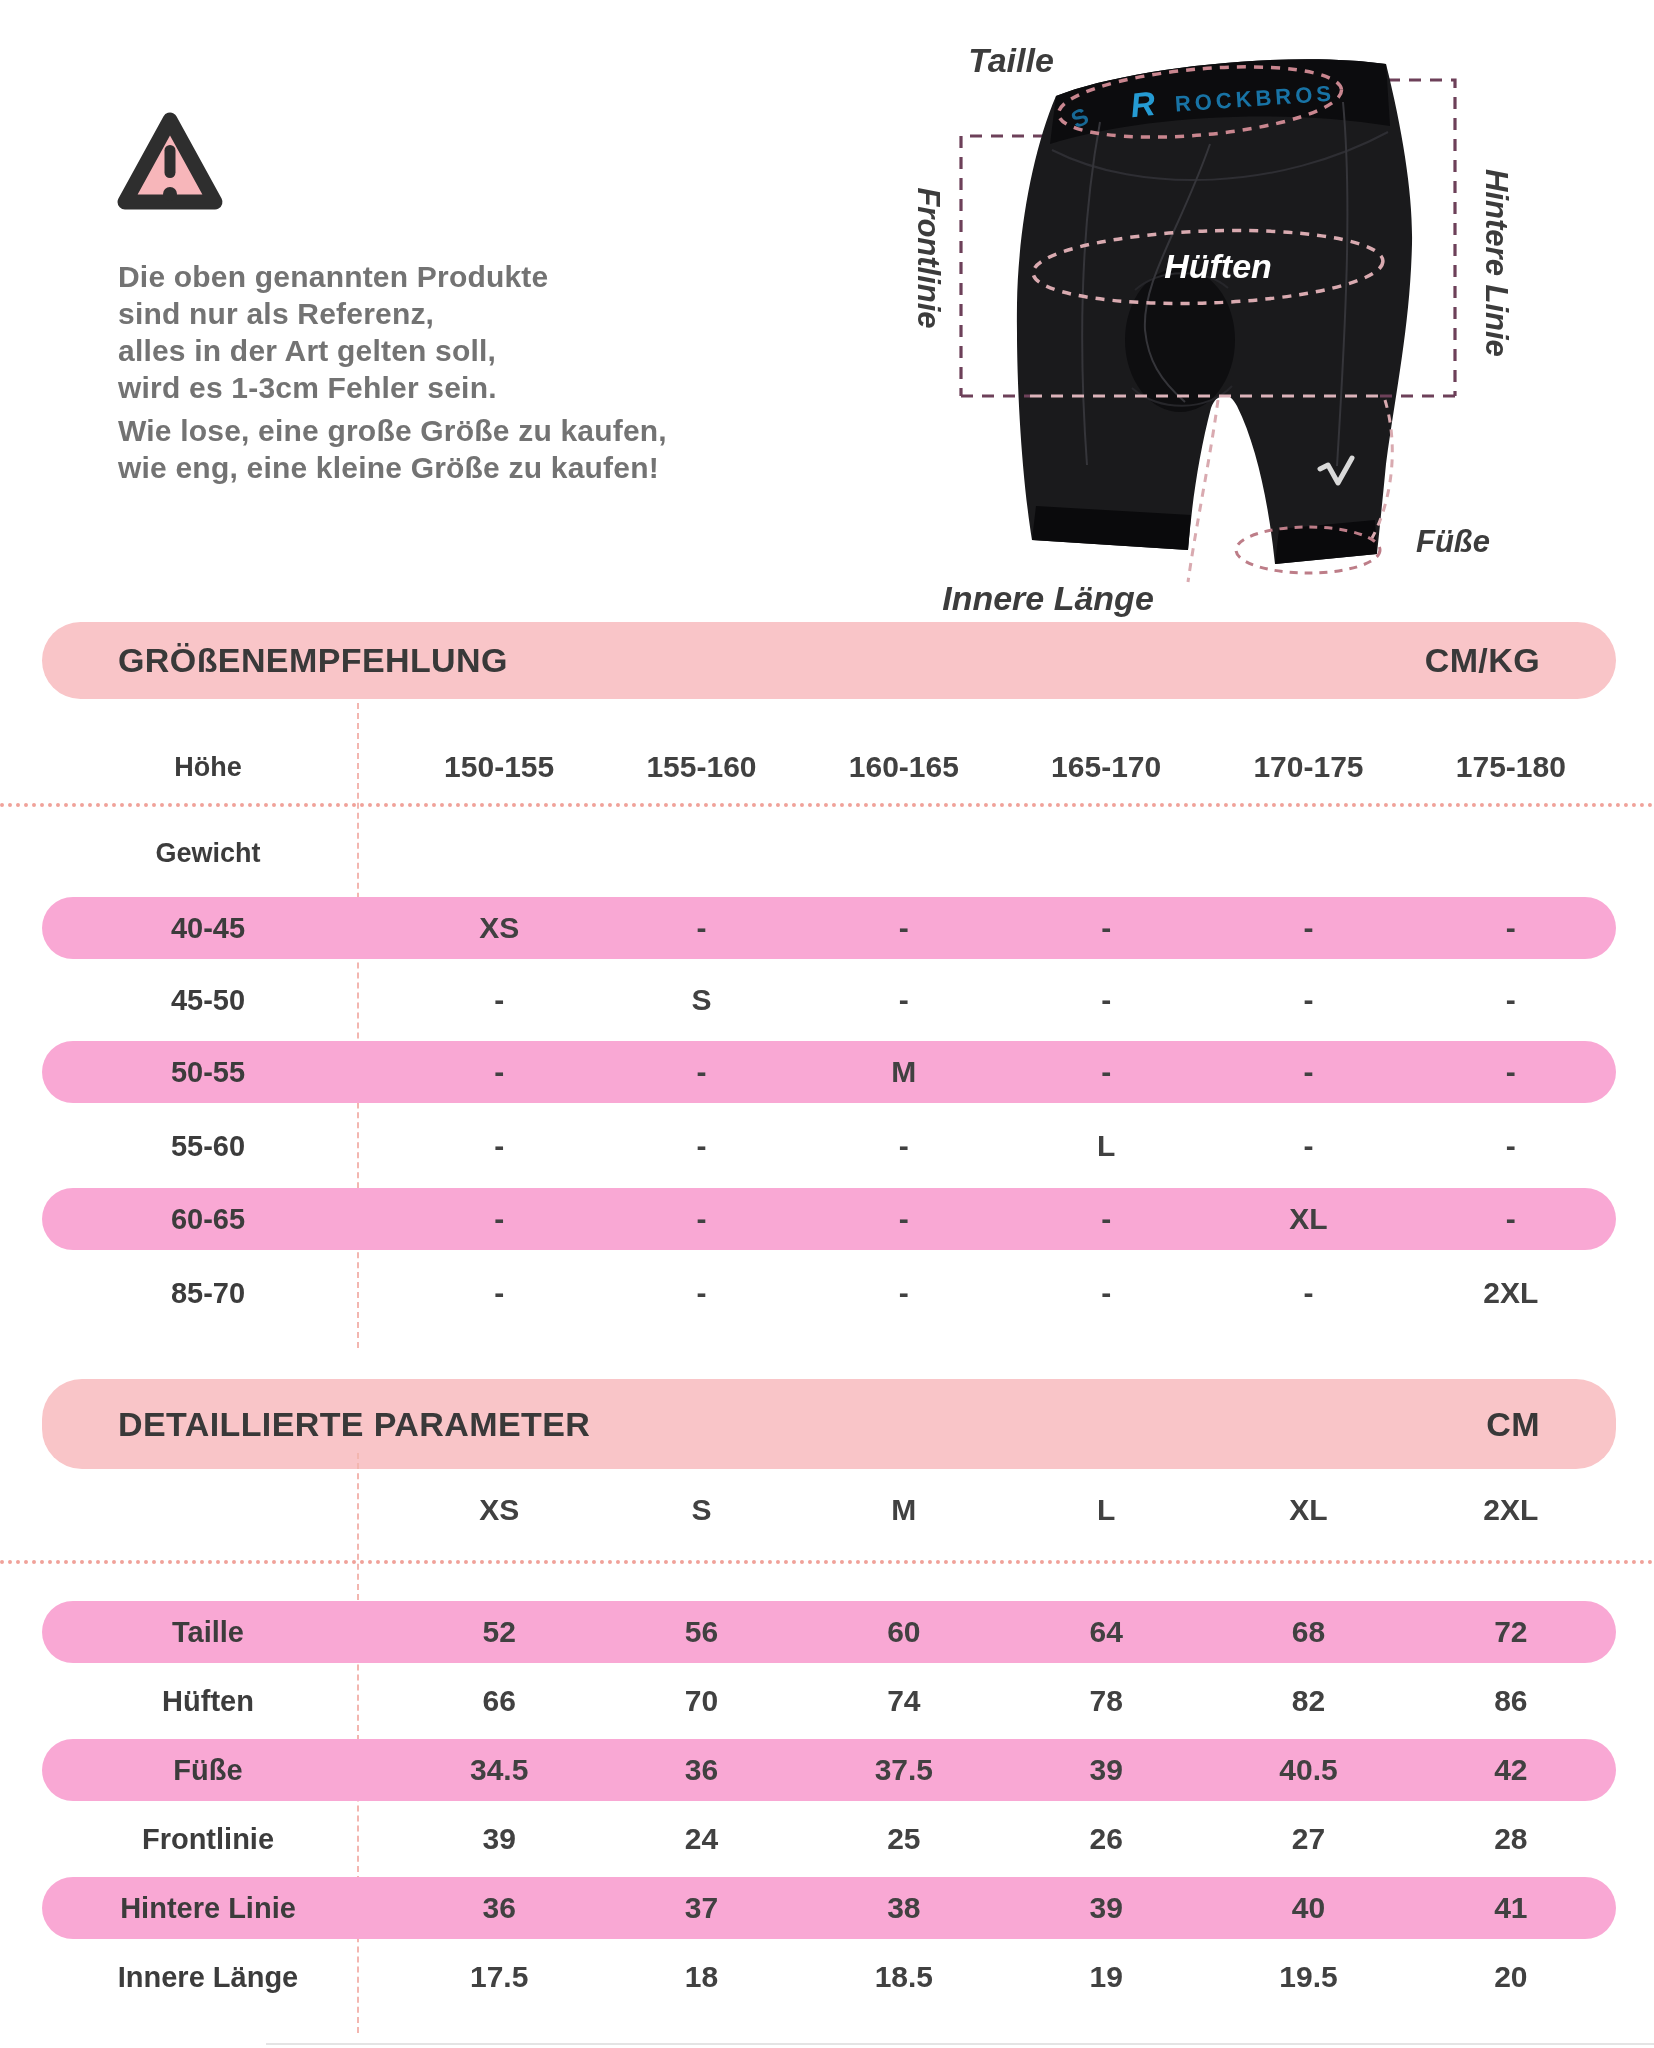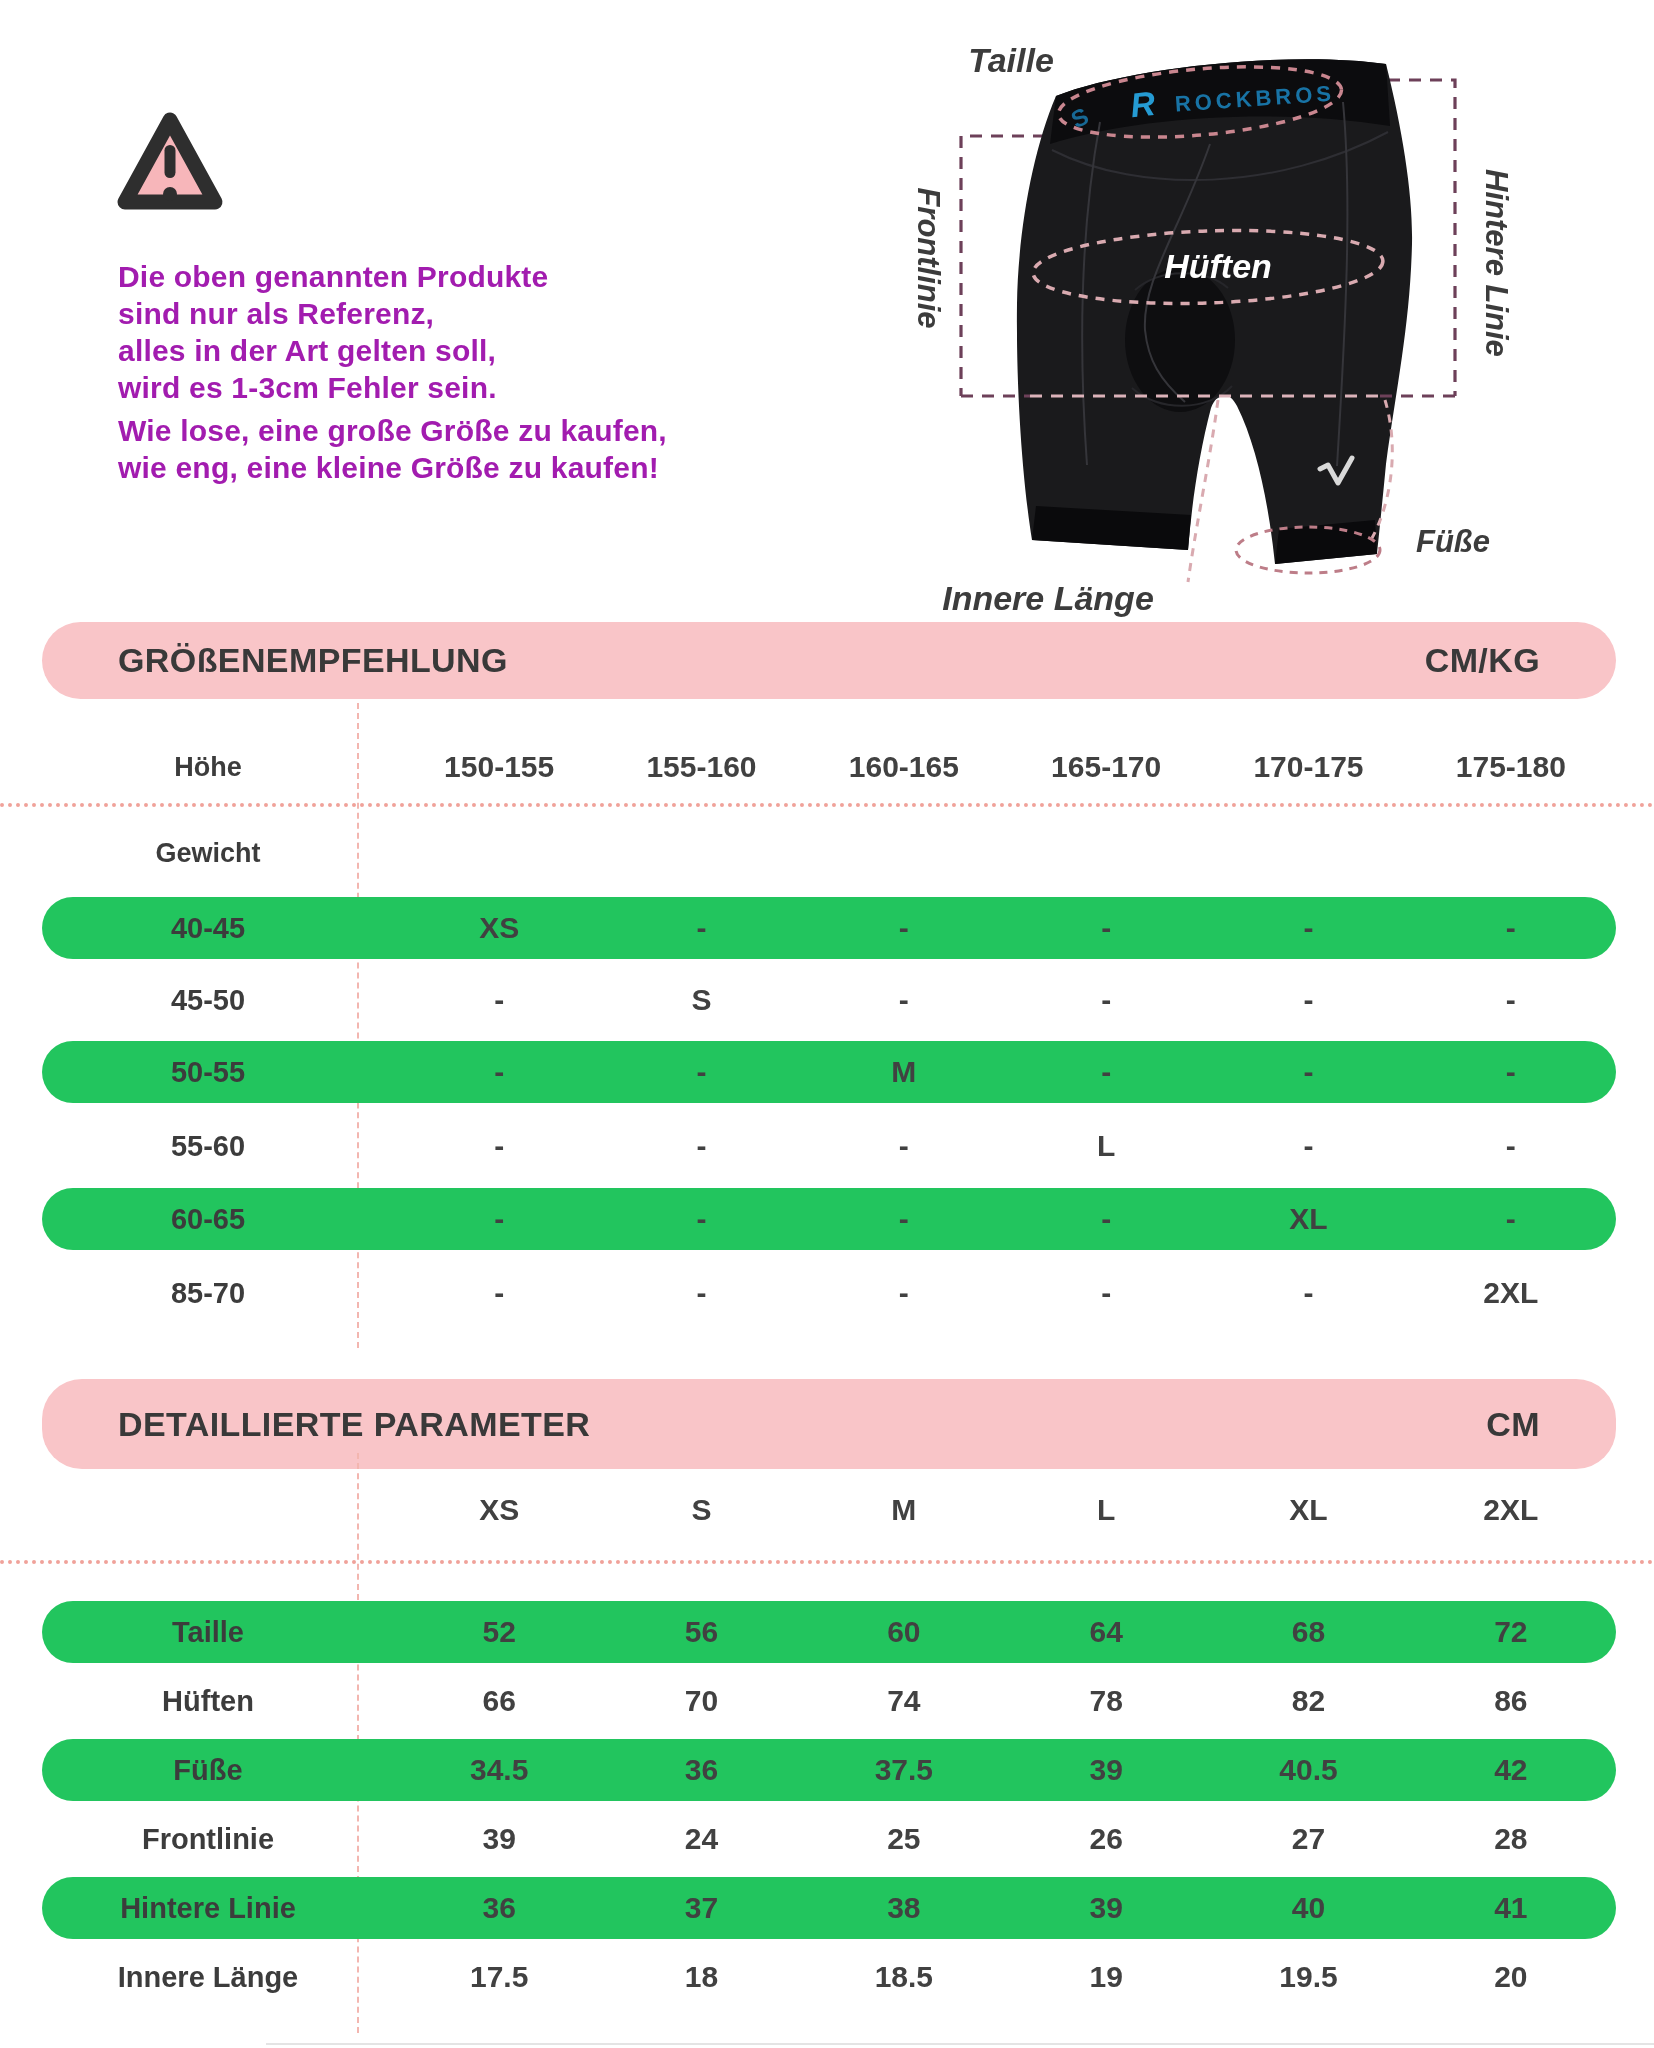--- a/index.html
+++ b/index.html
@@ -1,38 +1,38 @@
 <!DOCTYPE html>
 <html><head>
 <meta charset="utf-8">
 <style>
   html,body{margin:0;padding:0;background:#ffffff;}
   .page{position:relative;width:1654px;height:2048px;background:#ffffff;overflow:hidden;
         font-family:"Liberation Sans",sans-serif;color:#3b3b3b;}
 
   
   .para{position:absolute;white-space:pre-line;font-size:30px;line-height:37px;
-        font-weight:600;color:#a21caf;letter-spacing:.2px;}
+        font-weight:600;color:#737373;letter-spacing:.2px;}
   .p1{left:118px;top:258px;}
   .p2{left:118px;top:412px;}
 
   
   .banner{position:absolute;left:42px;width:1574px;background:#f9c5c8;border-radius:40px;
           display:flex;align-items:center;justify-content:space-between;
           padding:8px 76px;box-sizing:border-box;}
   .banner1{top:622px;height:77px;}
   .banner2{top:1379px;height:90px;}
   .banner .t{font-size:34px;font-weight:800;letter-spacing:.4px;color:#393939;}
 
   
   .row{position:absolute;left:42px;width:1574px;height:62px;box-sizing:border-box;
        display:grid;grid-template-columns:332px repeat(6,1fr);align-items:center;
        padding-right:28px;gap:48px;}
   .row > div{text-align:center;}
-  .pill{background:#22c55e;border-radius:31px;}
+  .pill{background:#f9a8d4;border-radius:31px;}
   .rlabel{font-weight:700;font-size:29px;color:#3c3c3c;}
   .small-lbl{font-weight:700;font-size:27px;color:#3c3c3c;}
   .cell{font-weight:700;font-size:30px;color:#414141;}
 
   
   .hdots{position:absolute;left:0;width:1654px;height:0;border-top:4px dotted #f0a29a;}
   .vdash{position:absolute;width:0;border-left:2px dashed #f3b6b0;}
   .vdash1{left:357px;top:703px;height:645px;}
   .vdash2{left:357px;top:1453px;height:580px;}
   .bottom-line{position:absolute;left:266px;top:2043px;width:1388px;height:0;

